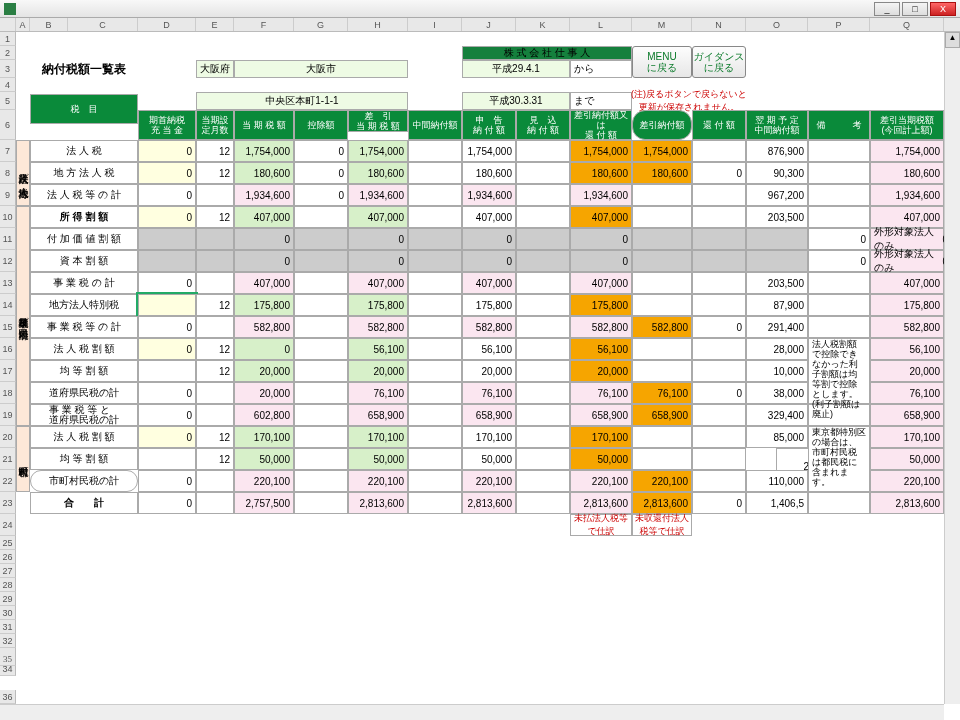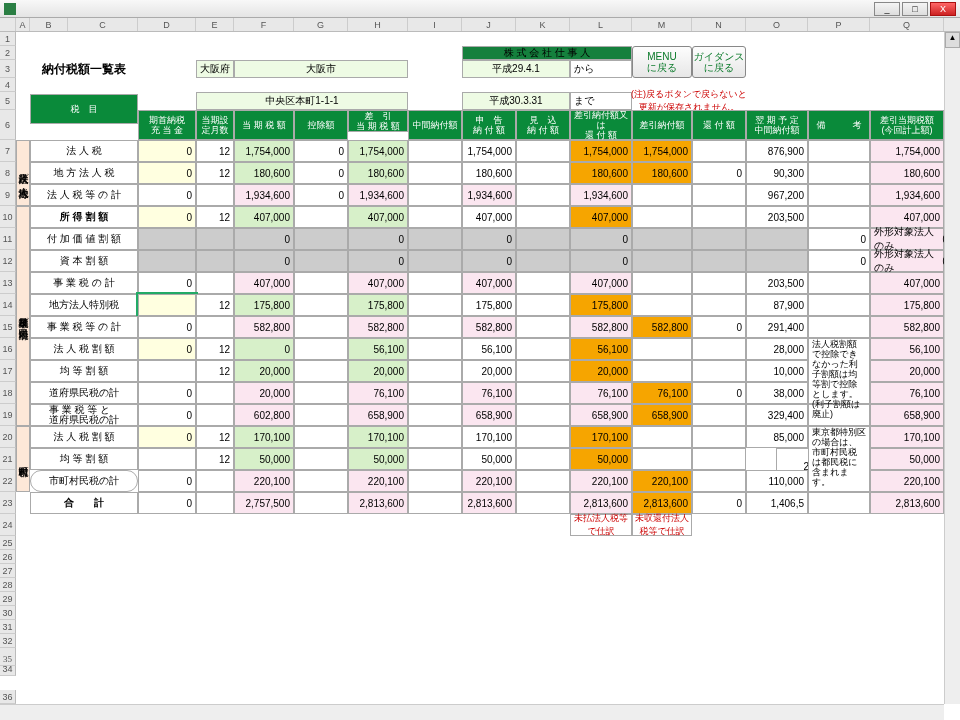--- a/index.html
+++ b/index.html
@@ -129,21 +129,21 @@
     <div class="cell green-hdr" style="left: 348px; top: 78px; width: 60px; height: 22px; white-space: pre; line-height: 10px;">差　引
 当 期 税 額</div>
     <div class="cell green-hdr" style="left: 408px; top: 78px; width: 54px; height: 30px; white-space: pre; line-height: 10px;">中間納付額</div>
     <div class="cell green-hdr" style="left: 462px; top: 78px; width: 54px; height: 30px; white-space: pre; line-height: 10px;">申　告
 納 付 額</div>
     <div class="cell green-hdr" style="left: 516px; top: 78px; width: 54px; height: 30px; white-space: pre; line-height: 10px;">見　込
 納 付 額</div>
     <div class="cell green-hdr" style="left: 570px; top: 78px; width: 62px; height: 30px; white-space: pre; line-height: 10px;">差引納付額又
 は
 還 付 額</div>
-    <div class="cell green-hdr" style="left: 632px; top: 78px; width: 60px; height: 30px; white-space: pre; line-height: 10px;">差引納付額</div>
+    <div class="cell green-hdr" style="left: 632px; top: 78px; width: 60px; height: 30px; white-space: pre; line-height: 10px; border-radius: 13px;">差引納付額</div>
     <div class="cell green-hdr" style="left: 692px; top: 78px; width: 54px; height: 30px; white-space: pre; line-height: 10px;">還 付 額</div>
     <div class="cell green-hdr" style="left: 746px; top: 78px; width: 62px; height: 30px; white-space: pre; line-height: 10px;">翌 期 予 定
 中間納付額</div>
     <div class="cell green-hdr" style="left: 808px; top: 78px; width: 62px; height: 30px; white-space: pre; line-height: 10px;">備　　　考</div>
     <div class="cell green-hdr" style="left: 870px; top: 78px; width: 74px; height: 30px; white-space: pre; line-height: 10px;">差引当期税額
 (今回計上額)</div>
     <div class="cell sidecat" style="left: 16px; top: 108px; width: 14px; height: 66px;">法人税及び
 地方法人税</div>
     <div class="cell sidecat" style="left: 16px; top: 174px; width: 14px; height: 220px;">事業税等及び道府県民税</div>
     <div class="cell sidecat" style="left: 16px; top: 394px; width: 14px; height: 66px;">市町村民税</div>

